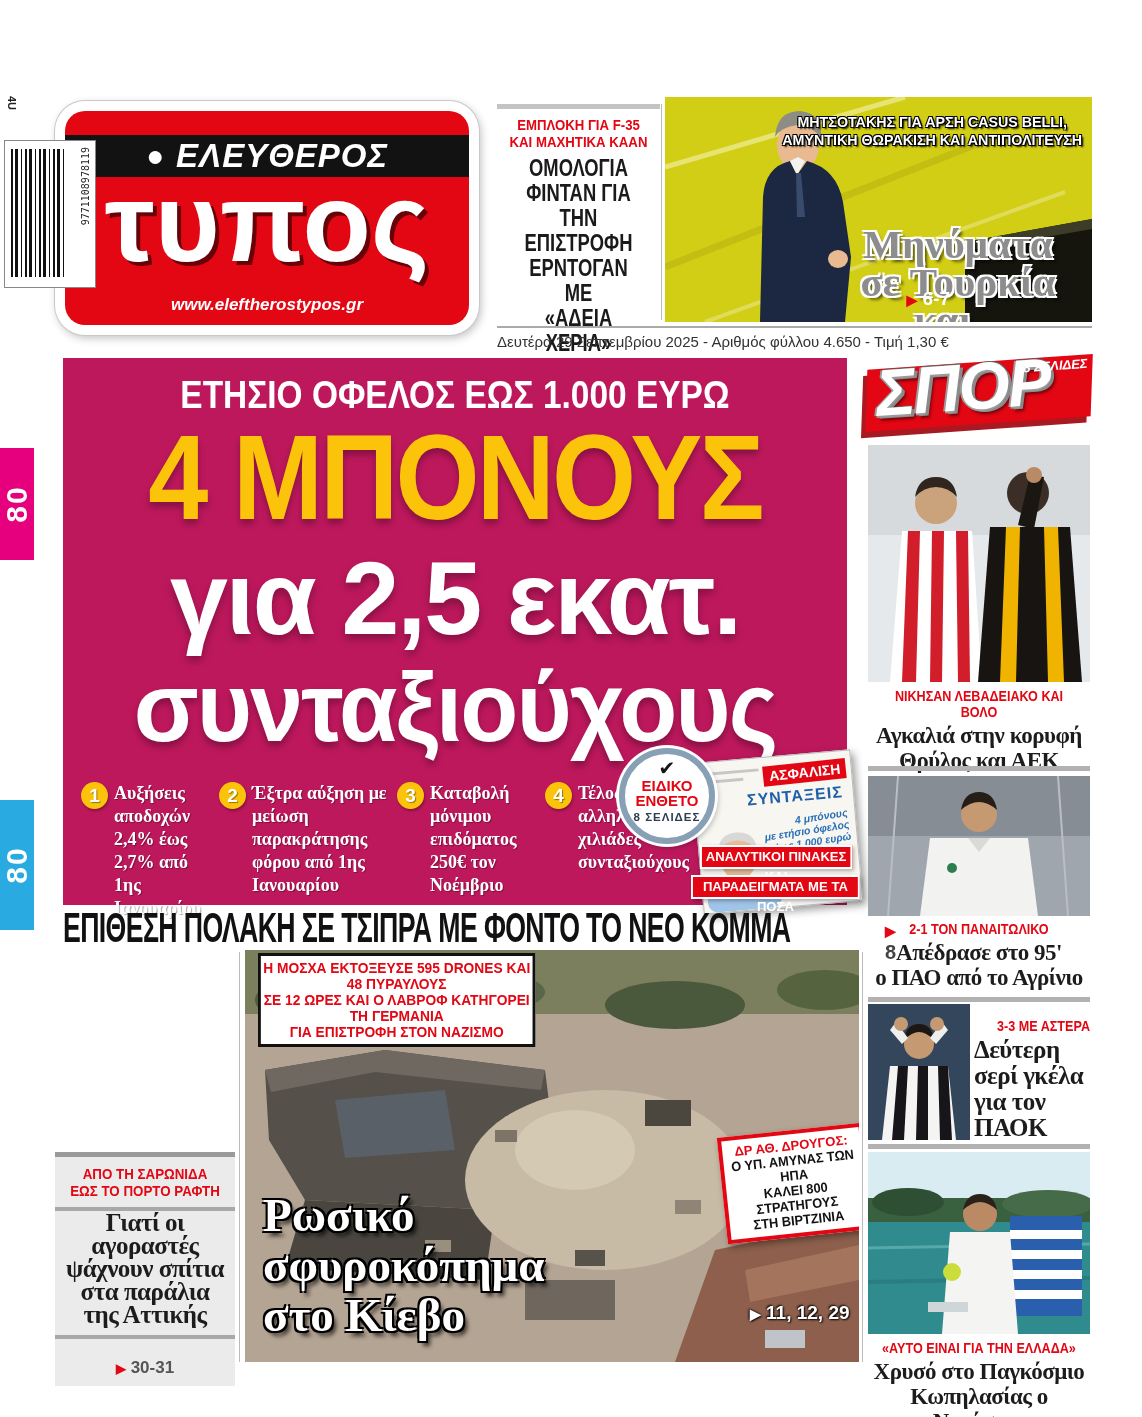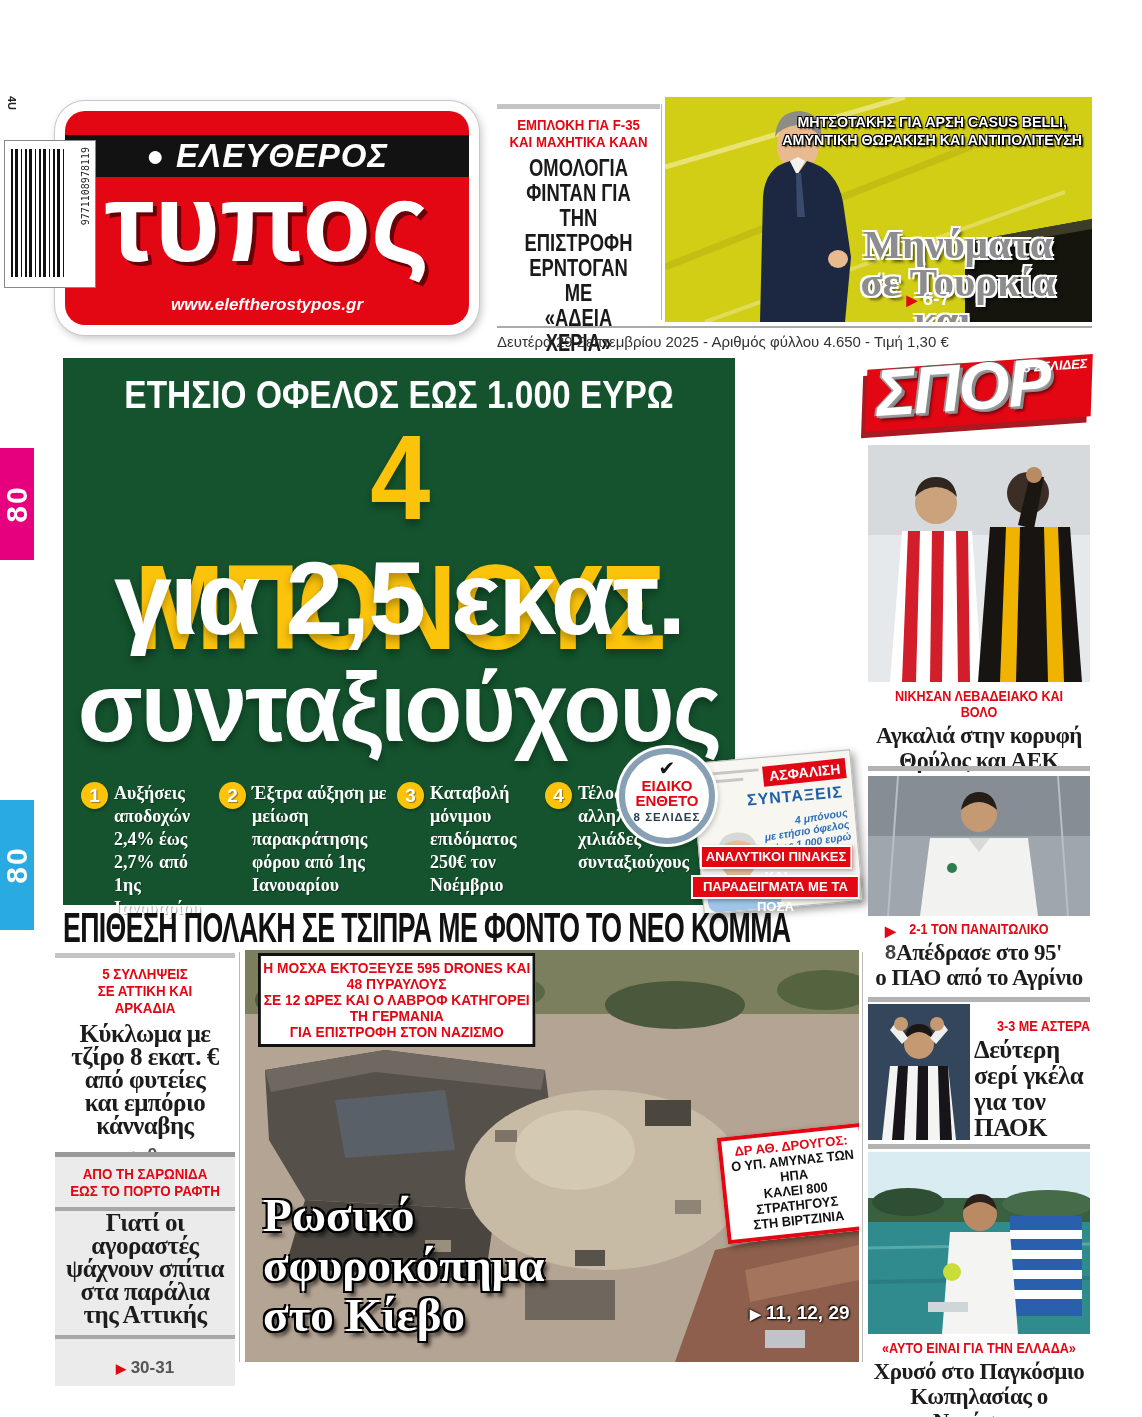--- a/index.html
+++ b/index.html
@@ -53,21 +53,21 @@
   .mits-head{position:absolute;top:100px;right:4px;width:260px;text-align:center;color:#8d8d8d;
       font-family:"Liberation Serif",serif;font-weight:800;font-size:41px;line-height:38px;
       text-shadow:-2px -2px 0 #fff,2px -2px 0 #fff,-2px 2px 0 #fff,2px 2px 0 #fff,4px 4px 3px rgba(0,0,0,.6);margin-top:28px;}
   .mits-pages{position:absolute;bottom:12px;right:142px;color:#fff;font-weight:bold;font-size:19px;}
   .mits-pages .arrow{font-size:14px;}
 
   .dateline{left:497px;top:326px;width:595px;border-top:2px solid #aaa;padding-top:5px;
             font-size:15px;color:#333;}
 
   
-  .lead{left:63px;top:358px;width:672px;height:547px;background:#14532d;}
+  .lead{left:63px;top:358px;width:784px;height:547px;background:#be185d;}
   .lead-kicker{position:absolute;left:0;right:0;top:16px;text-align:center;color:#fff;font-weight:800;
                font-size:38px;transform:scaleX(.88);transform-origin:center top;}
   .lead-l1{position:absolute;left:0;right:0;top:54px;text-align:center;color:#fcc30b;font-weight:800;
            font-size:120px;line-height:130px;letter-spacing:-3px;transform:scaleX(.9);transform-origin:center top;
            text-shadow:0 5px 8px rgba(0,0,0,.3);}
   .lead-l2{position:absolute;left:0;right:0;top:184px;text-align:center;color:#fff;font-weight:800;
            font-size:104px;line-height:112px;letter-spacing:-2px;text-shadow:0 5px 8px rgba(0,0,0,.3);}
   .lead-l3{position:absolute;left:0;right:0;top:294px;text-align:center;color:#fff;font-weight:800;
            font-size:98px;line-height:110px;letter-spacing:-2px;transform:scaleX(.97);transform-origin:center top;
            text-shadow:0 5px 8px rgba(0,0,0,.3);}
@@ -283,35 +283,20 @@
   </div>
 
   <div class="abs polakis">
     <div class="polakis-h">ΕΠΙΘΕΣΗ ΠΟΛΑΚΗ ΣΕ ΤΣΙΠΡΑ ΜΕ ΦΟΝΤΟ ΤΟ ΝΕΟ ΚΟΜΜΑ</div>
     <div class="polakis-pg">
       <span class="arrow">▶</span>
       <span>8</span>
     </div>
   </div>
 
-  <div class="abs s1 lcol">
-    <div class="hbar"></div>
-    <div class="kick pl" style="margin-top:7px;">5 ΣΥΛΛΗΨΕΙΣ
-ΣΕ ΑΤΤΙΚΗ ΚΑΙ ΑΡΚΑΔΙΑ</div>
-    <div class="lhead pl" style="margin-top:6px;">Κύκλωμα με
-τζίρο 8 εκατ. €
-από φυτείες
-και εμπόριο
-κάνναβης</div>
-    <div class="pageref ctr">
-      <span class="arrow">▶</span>
-      <span>9</span>
-    </div>
-    <div class="hbar" style="margin-top:12px;"></div>
-  </div>
 
   <div class="abs s2 lcol">
     <div class="hbar" style="background:#9a9a9a;"></div>
     <div class="kick pl" style="margin-top:8px;">ΑΠΟ ΤΗ ΣΑΡΩΝΙΔΑ
 ΕΩΣ ΤΟ ΠΟΡΤΟ ΡΑΦΤΗ</div>
     <div class="rule4" style="margin-top:8px;"></div>
     <div class="lhead pl" style="">Γιατί οι
 αγοραστές
 ψάχνουν σπίτια
 στα παράλια

